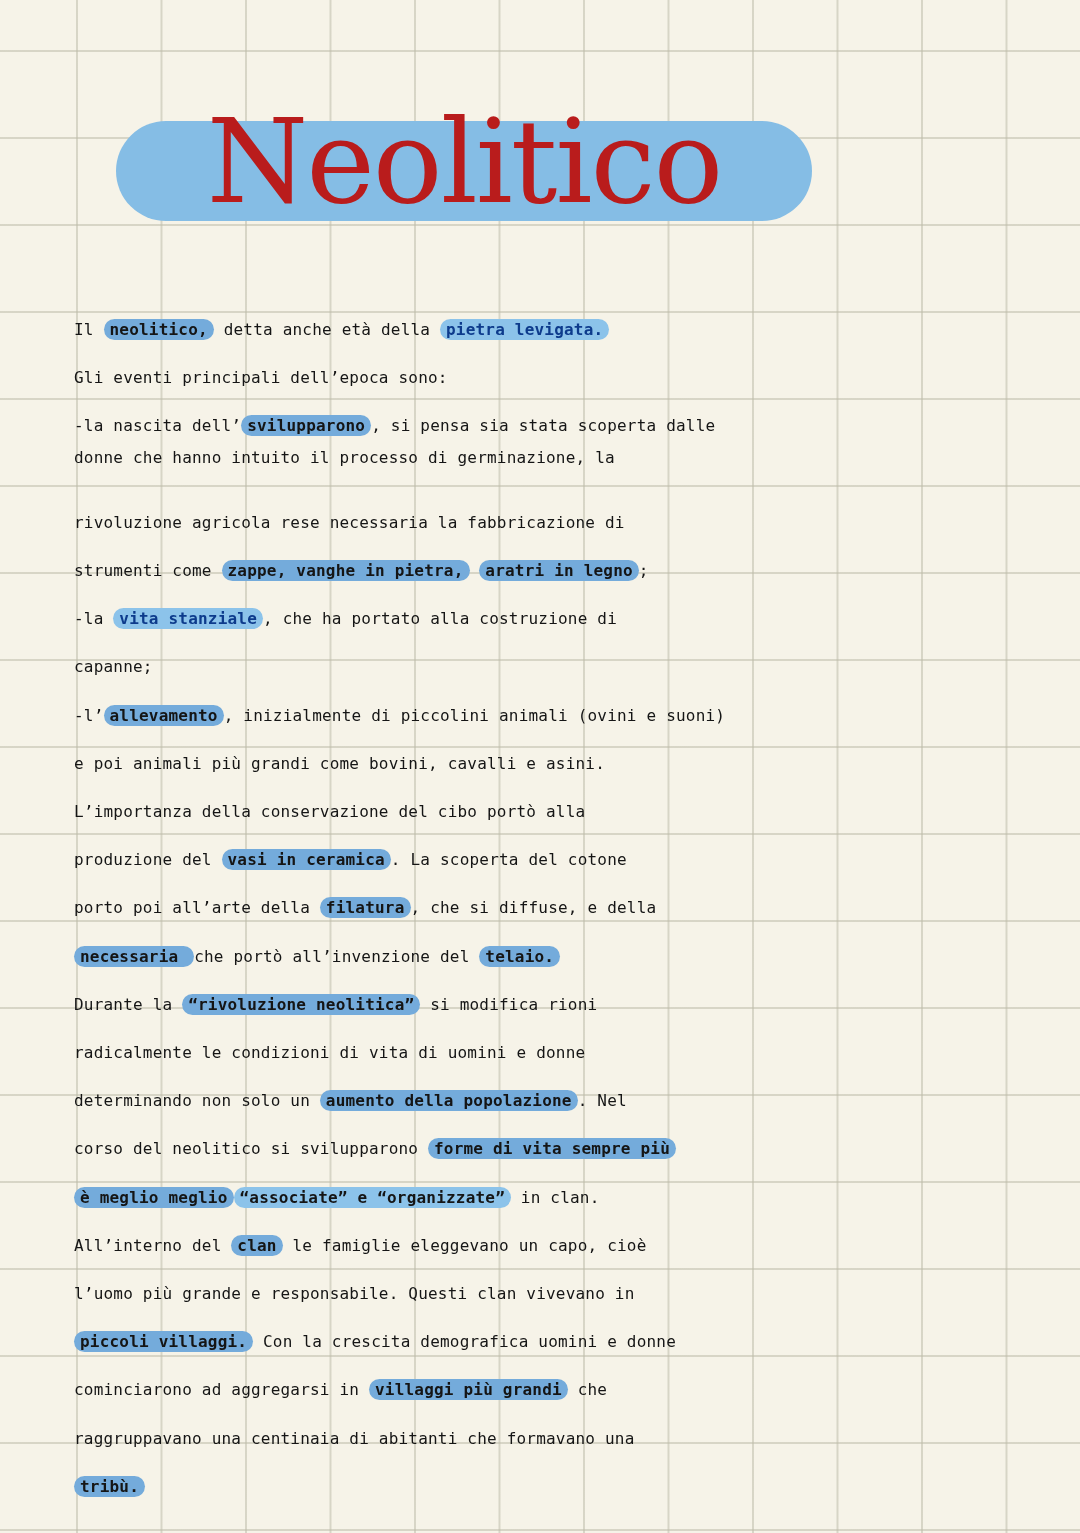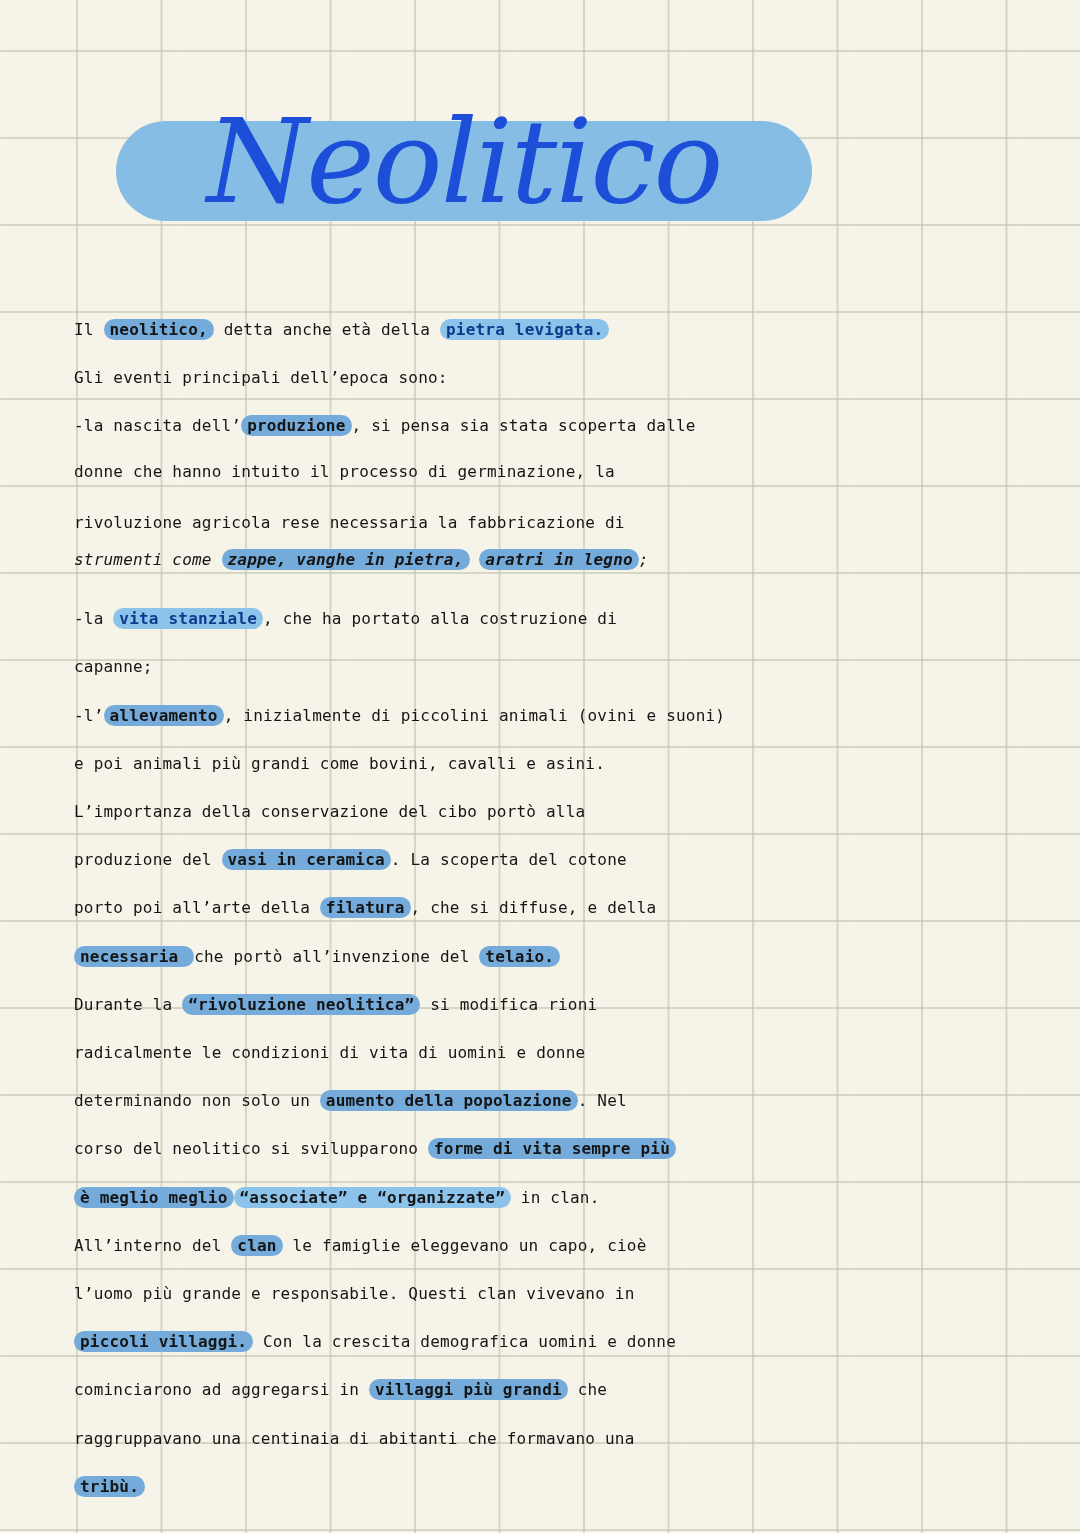--- a/index.html
+++ b/index.html
@@ -13,21 +13,21 @@
     background-position: 76px 0, 0 50px;
     font-family: "DejaVu Sans Mono", "Liberation Mono", monospace;
   }
   .title-wrap { position: absolute; left: 116px; top: 121px; width: 696px; height: 100px; }
   .title-pill {
     position: absolute; inset: 0; background: #85bde5; border-radius: 50px;
   }
   .title-text {
     position: absolute; left: 0; right: 0; top: -34px; text-align: center;
     font-family: "DejaVu Serif", "Liberation Serif", serif;
-    font-style: italic; font-size: 116px; line-height: 150px; color: #1d4ed8;
+    font-size: 116px; line-height: 150px; color: #b91c1c;
     letter-spacing: -2px;
   }
   .body-text { position: absolute; left: 74px; top: 0; width: 940px; }
   .line {
     position: absolute; left: 0; height: 40px; white-space: nowrap;
     font-size: 16px; line-height: 40px; color: #151515; letter-spacing: 0.2px; margin-top: 40px;
   }
   .seg { display: inline; }
   .seg.bold { font-weight: normal; }
   .seg.hl {
@@ -40,24 +40,24 @@
 <body>
 
 <div class="title-wrap">
   <div class="title-pill"></div>
   <div class="title-text">Neolitico</div>
 </div>
 
 <div class="body-text" id="body-text">
     <div class="line" style="top: 270px;"><span class="seg">Il </span><span class="seg hl">neolitico,</span><span class="seg"> detta anche età della </span><span class="seg hl light blue">pietra levigata.</span></div>
     <div class="line" style="top: 318.2px;"><span class="seg">Gli eventi </span><span class="seg bold">principali</span><span class="seg"> dell’epoca sono:</span></div>
-    <div class="line" style="top: 366.4px;"><span class="seg">-la nascita dell’</span><span class="seg hl">produzione</span><span class="seg">, si pensa sia stata scoperta dalle</span></div>
-    <div class="line" style="top: 412px; text-align: center;"><span class="seg">donne che hanno intuito il processo di germinazione, la</span></div>
+    <div class="line" style="top: 366.4px;"><span class="seg">-la nascita dell’</span><span class="seg hl">svilupparono</span><span class="seg">, si pensa sia stata scoperta dalle</span></div>
+    <div class="line" style="top: 398px; text-align: center;"><span class="seg">donne che hanno intuito il processo di germinazione, la</span></div>
     <div class="line" style="top: 462.8px;"><span class="seg">rivoluzione agricola rese necessaria la fabbricazione di</span></div>
-    <div class="line" style="top: 500px; font-style: italic;"><span class="seg">strumenti come </span><span class="seg hl">zappe, vanghe in pietra,</span><span class="seg"> </span><span class="seg hl">aratri in legno</span><span class="seg">;</span></div>
+    <div class="line" style="top: 511px;"><span class="seg">strumenti come </span><span class="seg hl">zappe, vanghe in pietra,</span><span class="seg"> </span><span class="seg hl">aratri in legno</span><span class="seg">;</span></div>
     <div class="line" style="top: 559.2px;"><span class="seg">-la </span><span class="seg hl light blue">vita stanziale</span><span class="seg">, che ha portato alla costruzione di</span></div>
     <div class="line" style="top: 607.4px;"><span class="seg">capanne;</span></div>
     <div class="line" style="top: 655.6px;"><span class="seg">-l’</span><span class="seg hl">allevamento</span><span class="seg">, inizialmente di piccolini animali (ovini e suoni)</span></div>
     <div class="line" style="top: 703.8px;"><span class="seg">e poi animali più grandi come bovini, cavalli e asini.</span></div>
     <div class="line" style="top: 752px;"><span class="seg">L’importanza della conservazione del cibo portò alla</span></div>
     <div class="line" style="top: 800.2px;"><span class="seg">produzione del </span><span class="seg hl">vasi in ceramica</span><span class="seg">. La scoperta del cotone</span></div>
     <div class="line" style="top: 848.4px;"><span class="seg">porto poi all’arte della </span><span class="seg hl">filatura</span><span class="seg">, che si diffuse, e della</span></div>
     <div class="line" style="top: 896.6px;"><span class="seg hl">necessaria </span><span class="seg">che portò all’invenzione del </span><span class="seg hl">telaio.</span></div>
     <div class="line" style="top: 944.8px;"><span class="seg">Durante la </span><span class="seg hl">“rivoluzione neolitica”</span><span class="seg"> si modifica rioni</span></div>
     <div class="line" style="top: 993px;"><span class="seg">radicalmente le condizioni di vita di uomini e donne</span></div>

